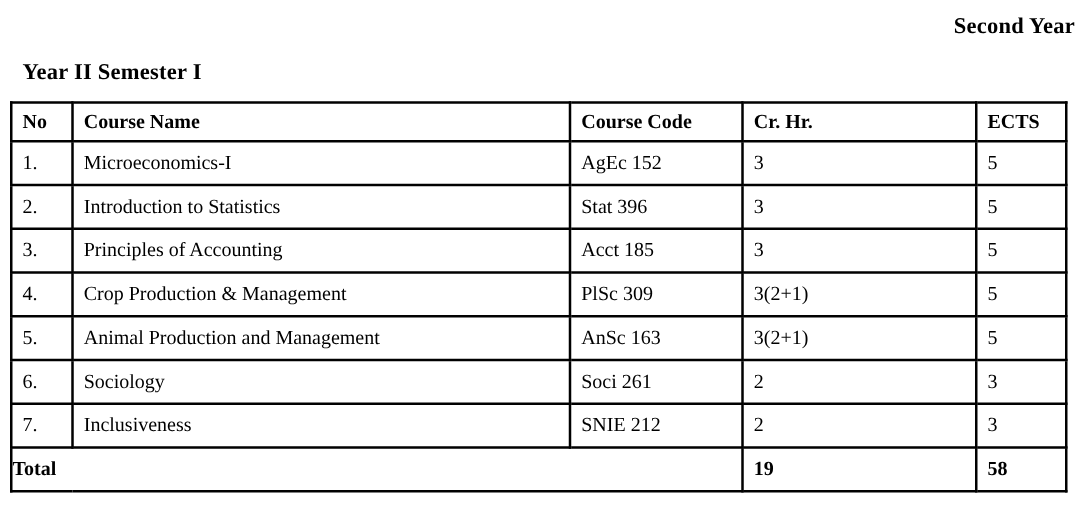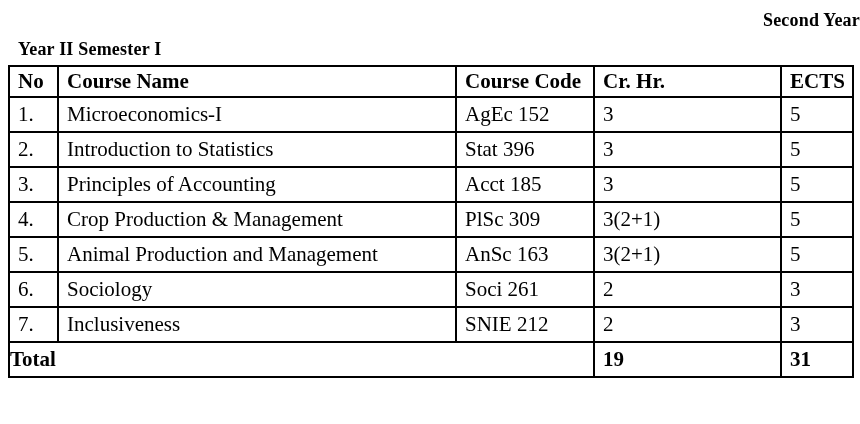--- a/index.html
+++ b/index.html
@@ -21,29 +21,29 @@
   .doc-title {
     text-align: right;
     font-weight: bold;
     font-size: 18px;
     padding-top: 10px;
     letter-spacing: 0.2px;
   }
   .section-heading {
     font-weight: bold;
     font-size: 18px;
-    margin: 8px 0 0 18px;
+    margin: 16px 0 0 18px;
     letter-spacing: 0.2px;
   }
   table.course-table {
     border-collapse: collapse;
-    margin: 5px 8px 0 8px;
+    margin: 13px 8px 0 8px;
     width: 844px;
     table-layout: fixed;
-    font-size: 21px;
+    font-size: 16px;
   }
   table.course-table th,
   table.course-table td {
     border: 2px solid #000000;
     padding: 0 0 0 8px;
     text-align: left;
     vertical-align: middle;
     overflow: hidden;
     white-space: nowrap;
   }
@@ -136,18 +136,18 @@
       <tr>
         <td>7.</td>
         <td>Inclusiveness</td>
         <td>SNIE 212</td>
         <td>2</td>
         <td>3</td>
       </tr>
       <tr class="total-row">
         <td class="total-label" colspan="3">Total</td>
         <td>19</td>
-        <td>31</td>
+        <td>58</td>
       </tr>
     </tbody>
   </table>
 
 </div>
 
 </body></html>

